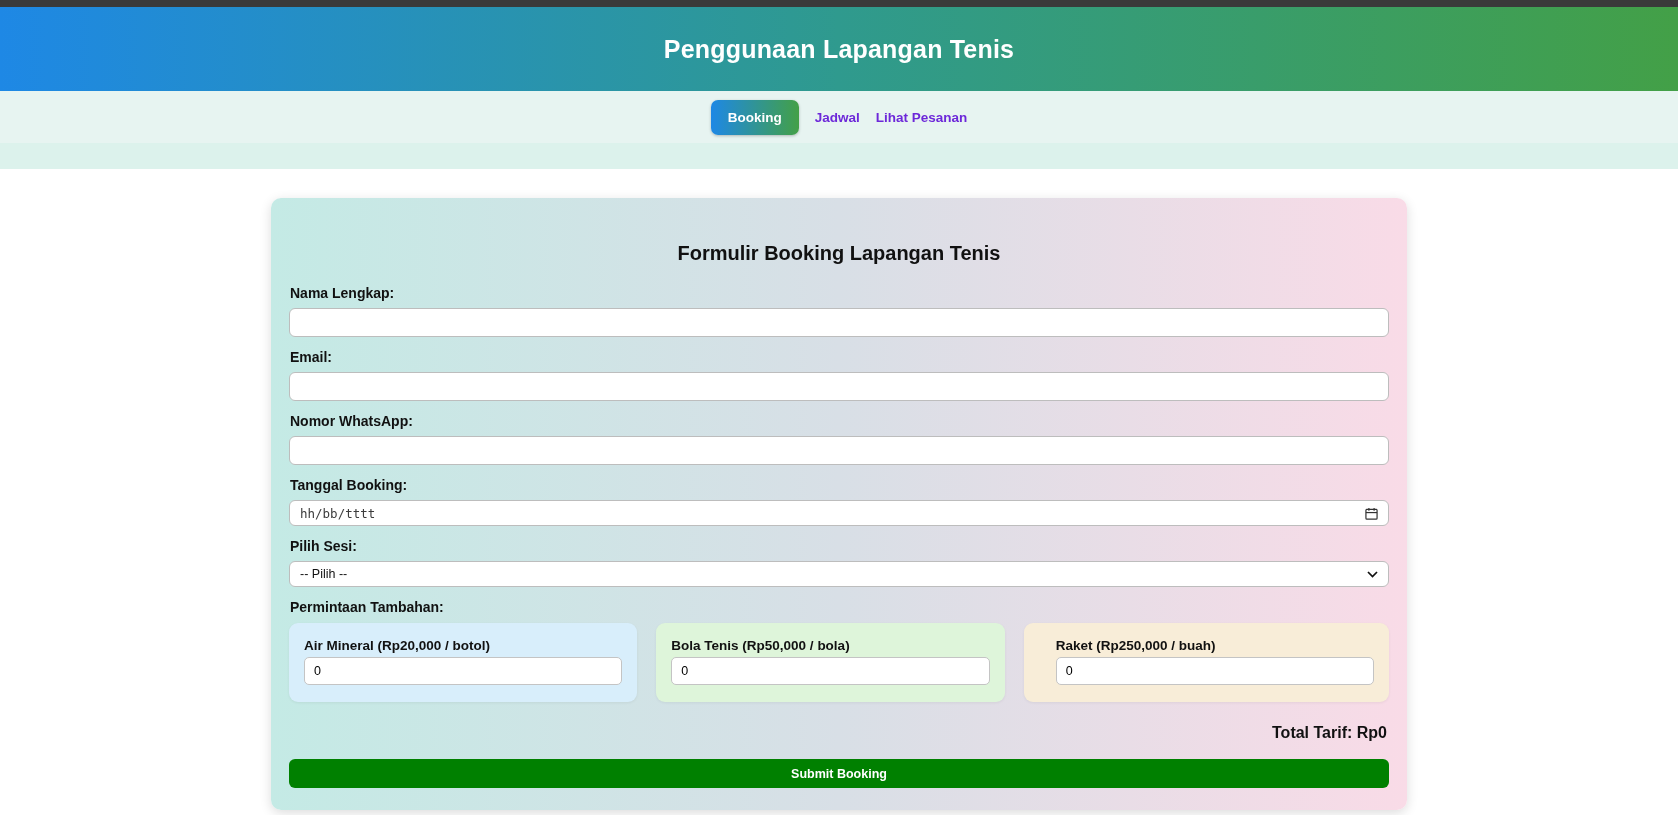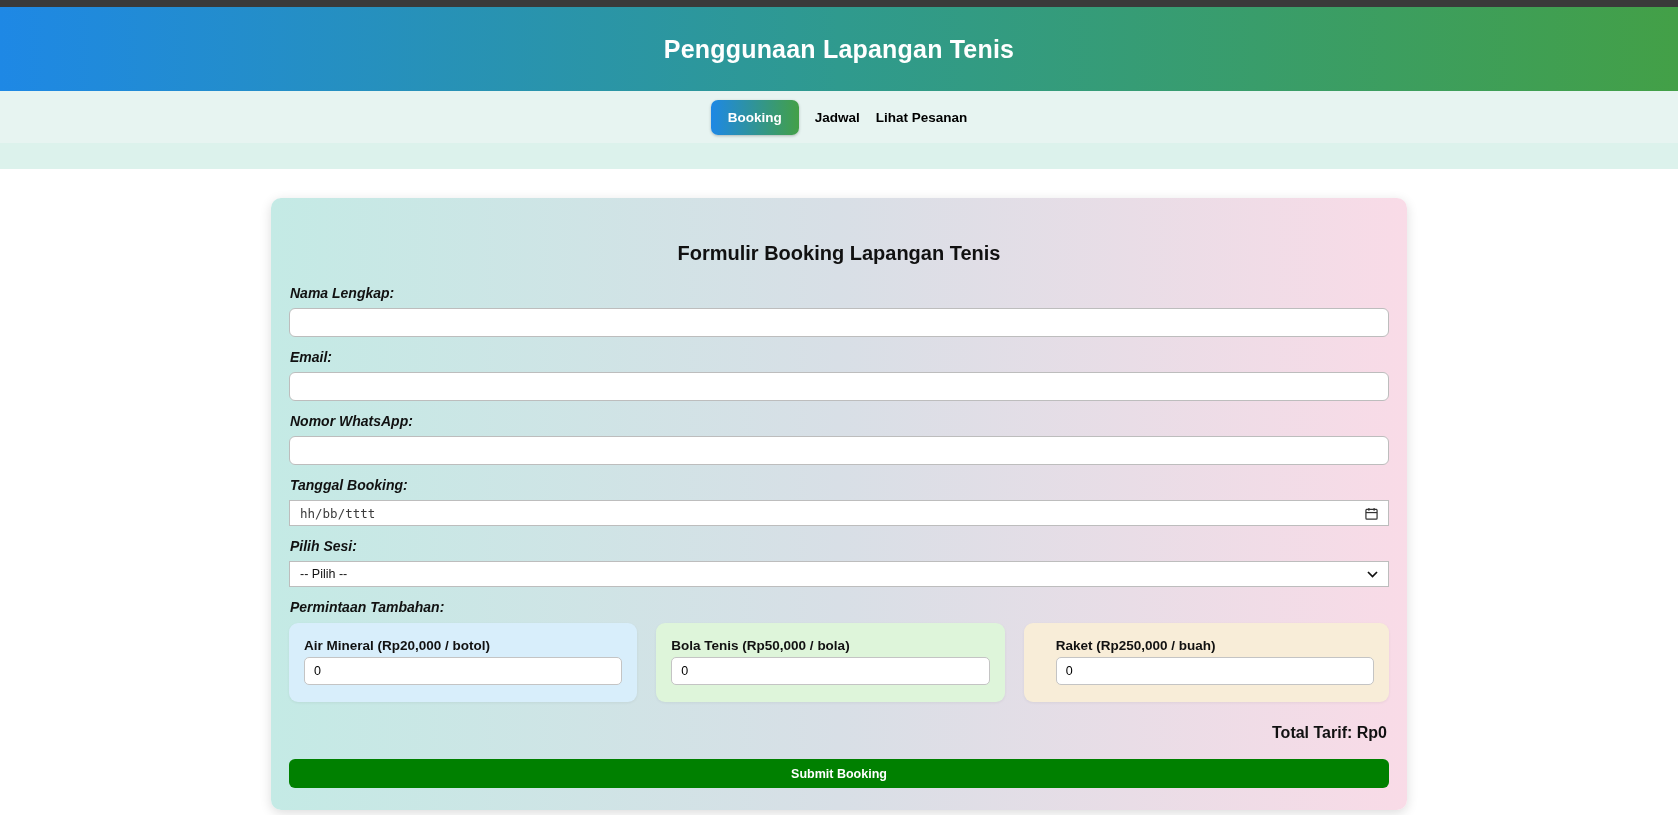--- a/index.html
+++ b/index.html
@@ -48,21 +48,21 @@
     font-weight: 700;
     font-size: 13.5px;
     border: none;
     border-radius: 7px;
     padding: 10px 17px;
     cursor: pointer;
     box-shadow: 0 1px 3px rgba(0,0,0,0.25);
     font-family: "Liberation Sans", sans-serif;
   }
   .nav-link {
-    color: #000000;
+    color: #6d28d9;
     font-weight: 600;
     font-size: 13.5px;
     cursor: pointer;
     text-decoration: none;
     text-align: center;
   }
 
   .sub-band {
     height: 26px;
     background: #dcf2ec;
@@ -90,40 +90,39 @@
     font-weight: 700;
     color: #111111;
     margin: 24px 0 20px 0;
   }
 
   .field-label {
     font-weight: 700;
     font-size: 14px;
     color: #111111;
     margin: 12px 1px 7px 1px;
-    font-style: italic;
   }
 
   .text-input {
     width: 100%;
     height: 29px;
     border: 1px solid #bdbdbd;
     border-radius: 6px;
     padding: 0 10px;
     font-size: 13px;
     background: #ffffff;
     font-family: "Liberation Sans", sans-serif;
     outline: none;
   }
 
   .fake-input {
     width: 100%;
     height: 19px;
     border: 1px solid #bdbdbd;
-    border-radius: 0;
+    border-radius: 6px;
     padding: 12px 10px;
     background: #ffffff;
     display: flex;
     align-items: center;
     justify-content: space-between;
     cursor: default;
   }
   .fake-input .placeholder-text {
     font-size: 12.5px;
     color: #3c3c3c;

